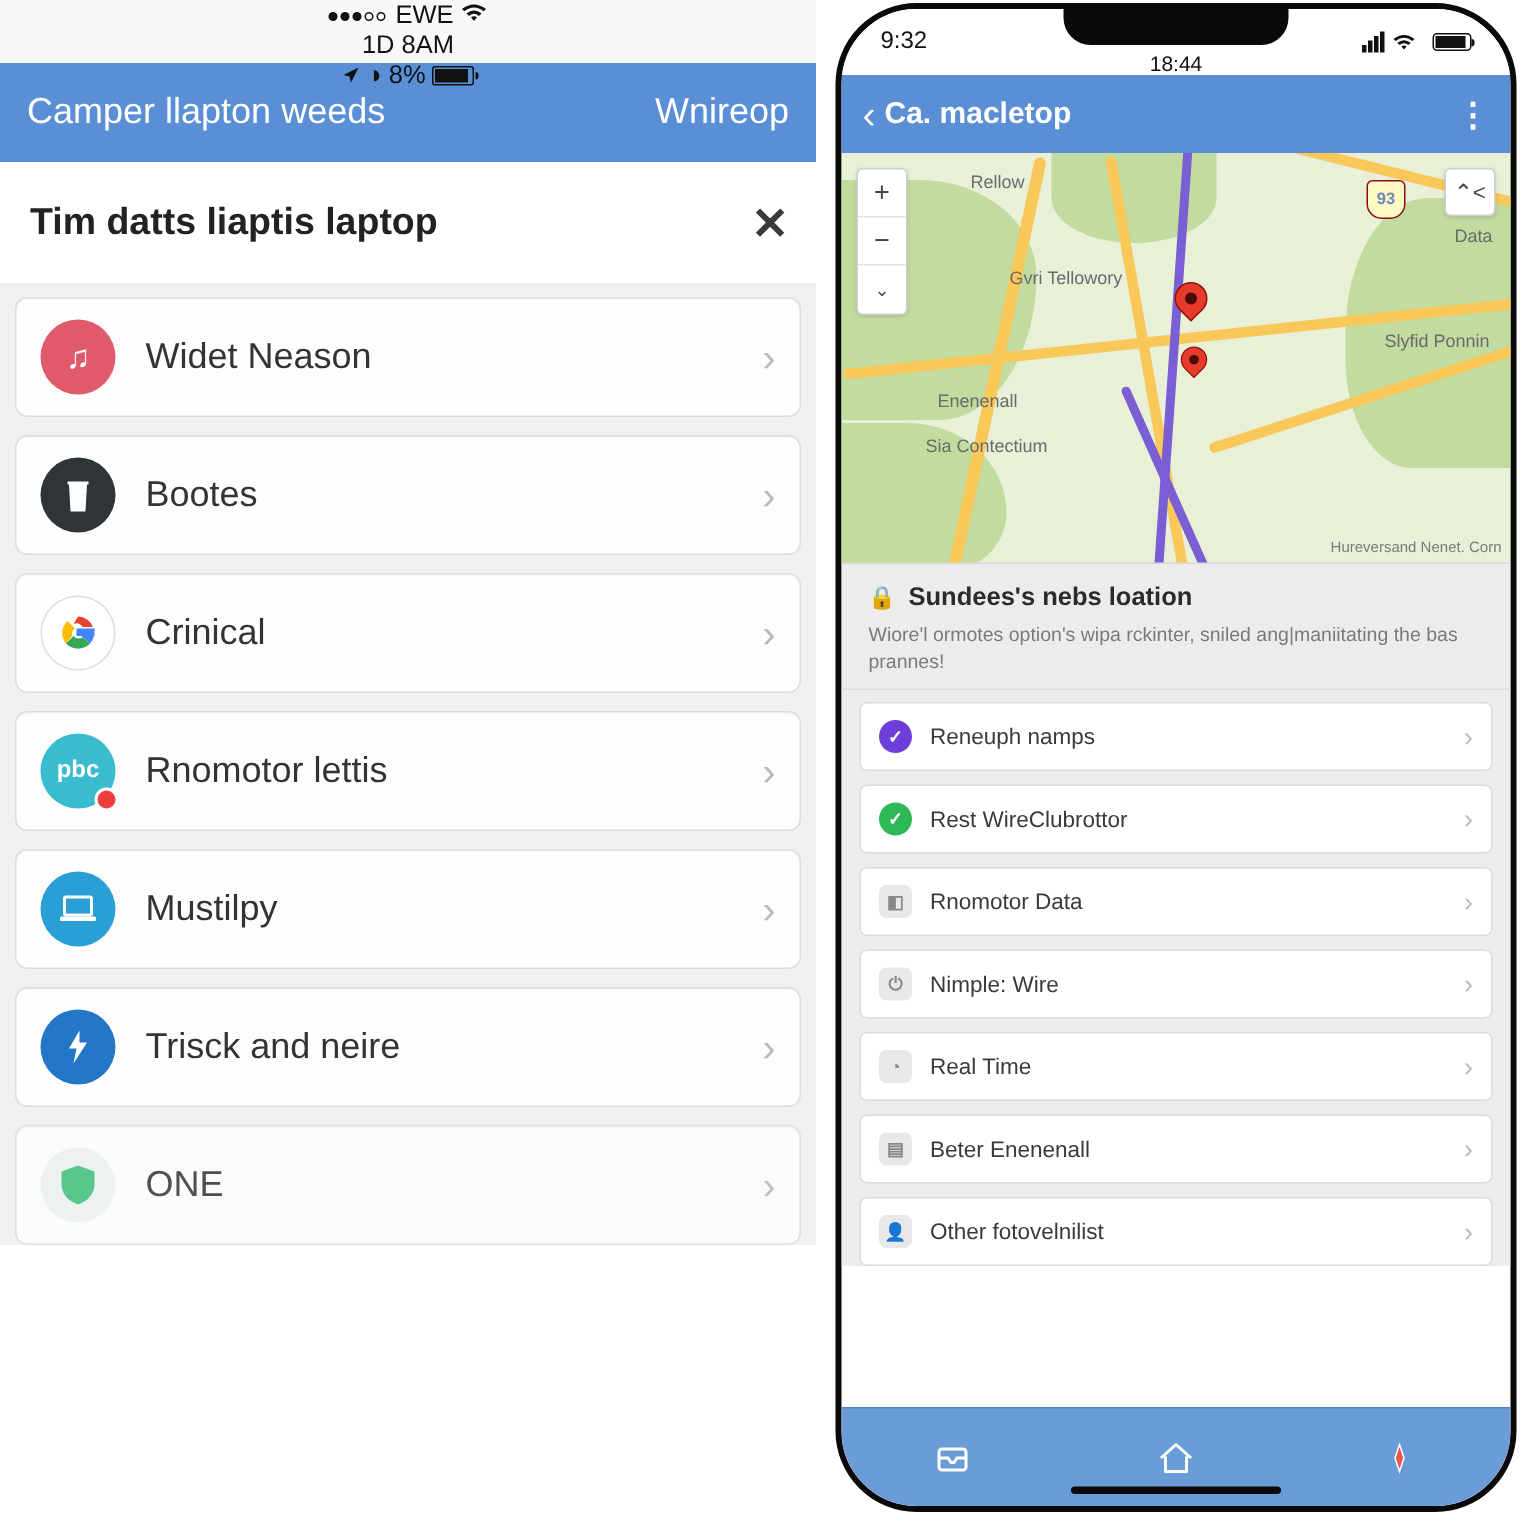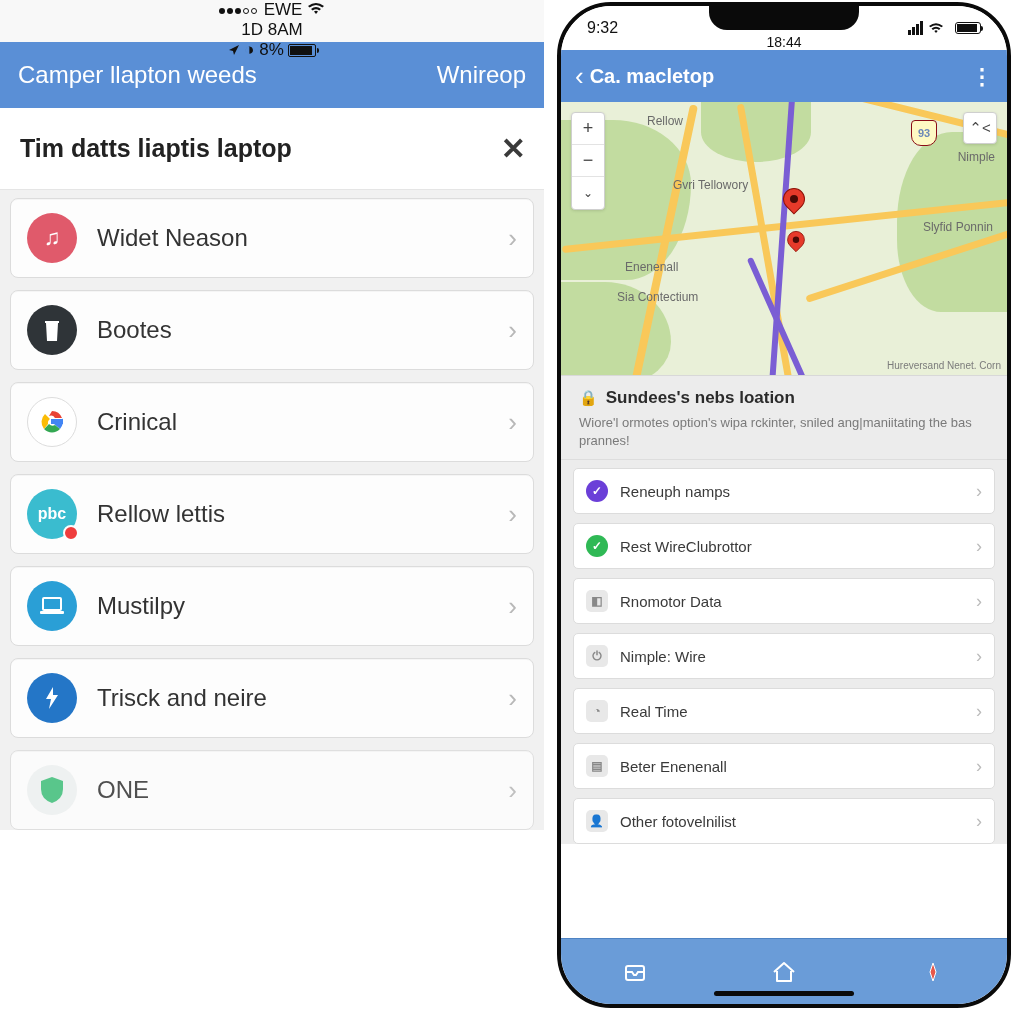--- a/index.html
+++ b/index.html
@@ -151,21 +151,21 @@
               <path d="M23 22 A11 11 0 0 1 7 22 L12 17 A5 5 0 0 0 18 18 Z" fill="#34a853"></path>
               <path d="M7 22 A11 11 0 0 1 8 7 L13 12 A5 5 0 0 0 11 17 Z" fill="#fbbc05"></path>
               <rect x="14" y="12" width="12" height="5" fill="#4285f4"></rect>
             </svg>
         </div>
         <div class="lbl">Crinical</div>
         <div class="chev">›</div>
       </div>
       <div class="rowA">
         <div class="icon ic-teal" style="font-size:16px;">pbc<span class="badge"></span></div>
-        <div class="lbl">Rellow lettis</div>
+        <div class="lbl">Rnomotor lettis</div>
         <div class="chev">›</div>
       </div>
       <div class="rowA">
         <div class="icon ic-blue">
           <svg width="28" height="22" viewBox="0 0 28 22">
               <rect x="5" y="3" width="18" height="12" rx="1" fill="none" stroke="#fff" stroke-width="2"></rect>
               <rect x="2" y="16" width="24" height="3" rx="1" fill="#fff"></rect>
             </svg>
         </div>
         <div class="lbl">Mustilpy</div>
@@ -235,21 +235,21 @@
           <div class="road" style="left:240px;top:160px;width:220px;height:7px;transform:rotate(-18deg);border-radius:4px;"></div>
 
           <div class="hwy" style="left:218px;top:-10px;width:6px;height:300px;transform:rotate(4deg);border-radius:3px;"></div>
           <div class="hwy" style="left:214px;top:150px;width:6px;height:140px;transform:rotate(-24deg);border-radius:3px;"></div>
 
           <span class="label" style="left:86px;top:12px;">Rellow</span>
           <span class="label" style="left:112px;top:76px;">Gvri Tellowory</span>
           <span class="label" style="left:64px;top:158px;">Enenenall</span>
           <span class="label" style="left:56px;top:188px;">Sia Contectium</span>
           <span class="label" style="right:14px;top:118px;">Slyfid Ponnin</span>
-          <span class="label" style="right:12px;top:48px;">Nimple</span>
+          <span class="label" style="right:12px;top:48px;">Data</span>
           <div class="shield" style="right:70px;top:18px;">93</div>
 
           <div class="pin" style="left:222px;top:86px;">
               <div class="head"></div>
               <div class="dot"></div>
             </div>
           <div class="pin" style="left:224px;top:126px;transform:scale(.8);">
               <div class="head"></div>
               <div class="dot"></div>
             </div>

